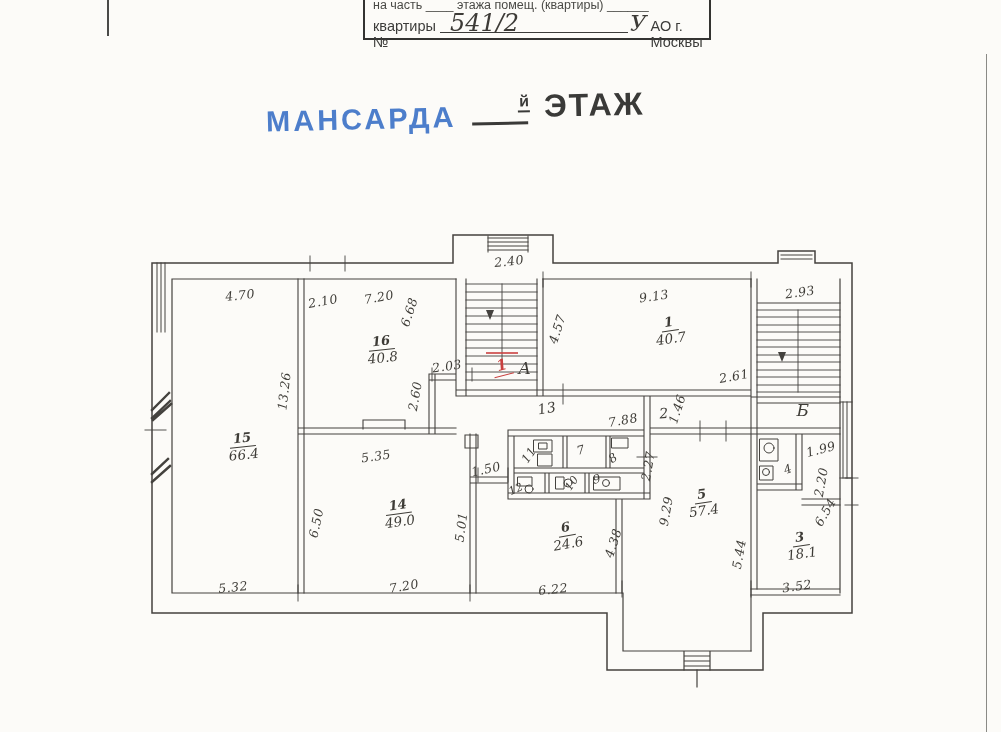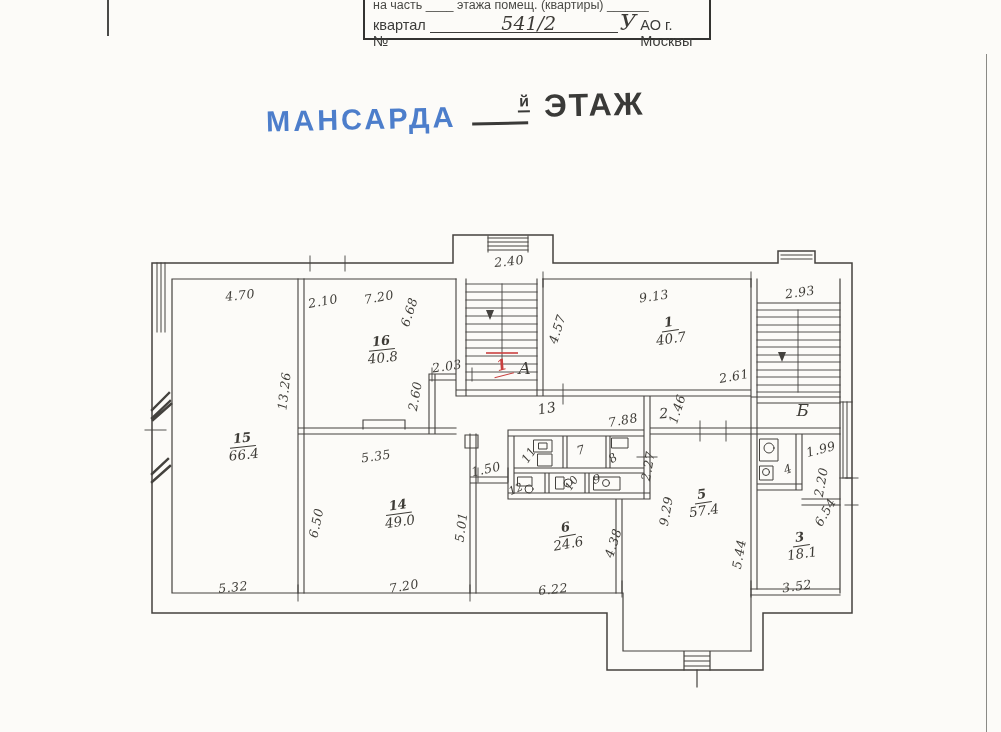--- a/index.html
+++ b/index.html
@@ -8,21 +8,21 @@
   
   .edge-left{position:absolute;left:107px;top:0;width:2px;height:36px;background:#4a4a48;}
   .edge-right{position:absolute;left:986px;top:54px;width:1px;height:678px;background:#8a8a86;}
   
   .header-box{position:absolute;left:363px;top:-16px;width:348px;height:56px;
               border:2px solid #333331;padding:0 8px;box-sizing:border-box;background:#fcfbf8;}
   .hline1{margin-top:12px;font-size:12.5px;color:#4a4a46;white-space:nowrap;overflow:hidden;}
   .hline2{margin-top:3px;font-size:14.5px;color:#3c3c3a;display:flex;align-items:baseline;}
   .hand{font-family:"DejaVu Serif",serif;font-style:italic;color:#3d3b37;}
   .kv-fill{display:inline-block;min-width:178px;border-bottom:1.6px solid #3c3c3a;
-           font-size:19px;padding-left:10px;margin-left:4px;line-height:17px;text-align:center;}
+           font-size:24px;padding-left:10px;margin-left:4px;line-height:17px;}
   .okrug{font-size:23px;margin:0 4px 0 2px;line-height:10px;}
   
   .title{position:absolute;left:266px;top:98px;display:flex;align-items:baseline;gap:16px;
          transform:rotate(-1.4deg);}
   .t-blue{font-weight:700;font-size:29px;letter-spacing:3px;color:#4d7ecb;}
   .t-blank{position:relative;display:inline-block;width:56px;height:3px;
            border-bottom:3px solid #3a3a38;align-self:flex-end;margin-bottom:9px;}
   .t-small{position:absolute;right:-2px;top:-26px;font-size:16px;font-weight:700;color:#3a3a38;
            border-bottom:2px solid #3a3a38;padding:0 1px;}
   .t-dark{font-weight:600;font-size:32px;letter-spacing:2px;color:#3a3a38;transform:translateY(-8px);}
@@ -42,21 +42,21 @@
 <body>
 
 <div class="page">
 
   <div class="edge-left"></div>
   <div class="edge-right"></div>
 
   <div class="header-box">
     <div class="hline1">на часть ____ этажа помещ. (квартиры) ______</div>
     <div class="hline2">
-      <span>квартал №</span>
+      <span>квартиры №</span>
       <span class="hand kv-fill">541/2</span>
       <span class="hand okrug">У</span>
       <span>АО г. Москвы</span>
     </div>
   </div>
 
   <div class="title">
     <span class="t-blue">МАНСАРДА</span>
     <span class="t-blank">
         <span class="t-small">й</span>

